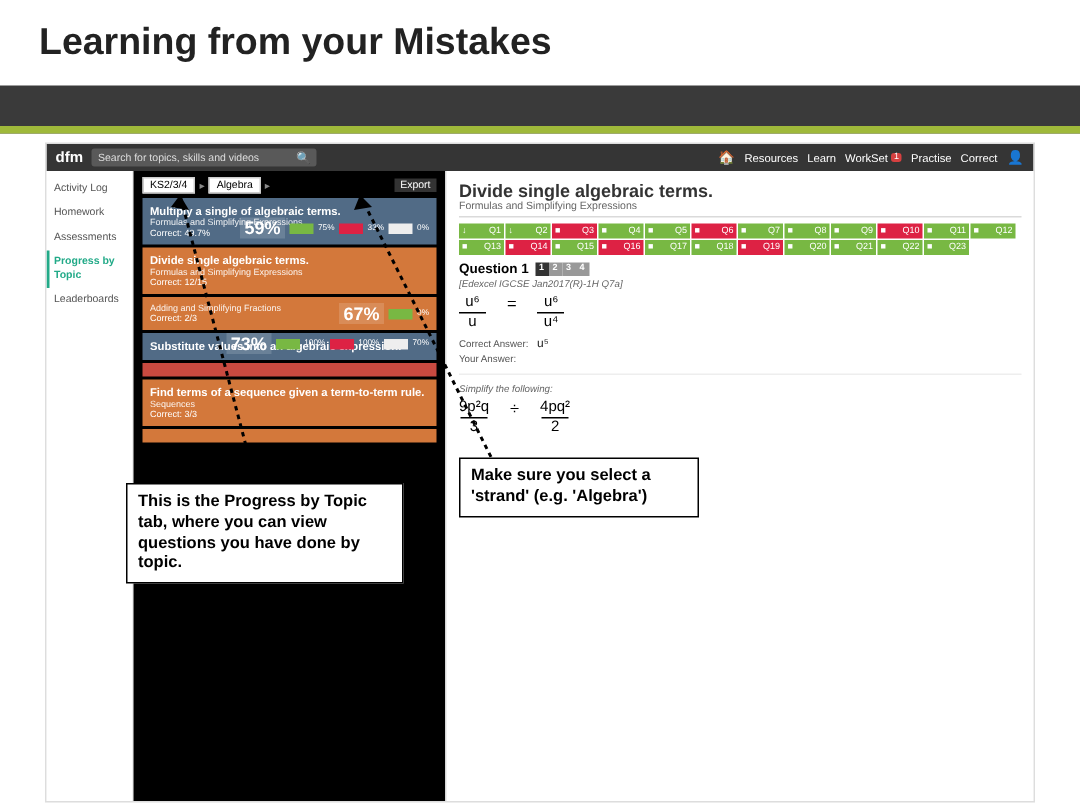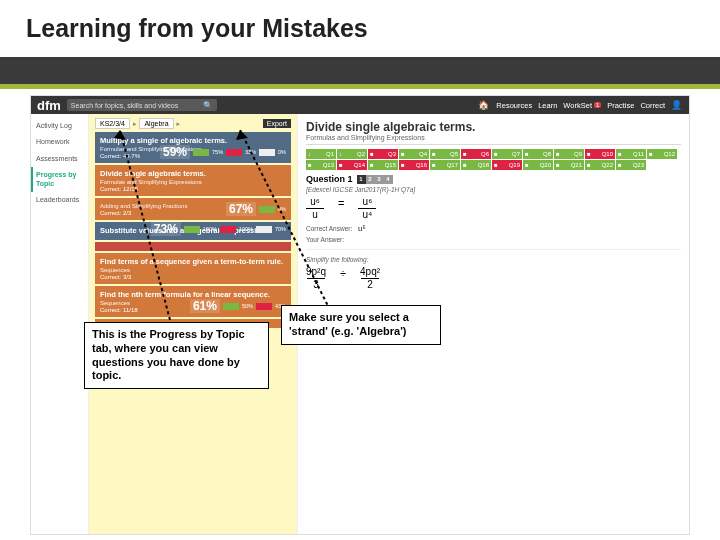--- a/index.html
+++ b/index.html
@@ -5,34 +5,34 @@
   * { box-sizing: border-box; margin: 0; padding: 0; }
   body { width: 720px; height: 540px; font-family: Arial, sans-serif; background: #fff; overflow: hidden; position: relative; }
 
   .slide-title-area { padding: 14px 26px 6px; }
   .slide-title { font-size: 25px; font-weight: bold; color: #222; }
   .title-bar { height: 32px; background: #3a3a3a; border-bottom: 5px solid #9fb93a; margin-top: 8px; }
 
   .app { position: relative; border: 1px solid #ddd; margin: 6px 30px 0 30px; height: 440px; background: #f9f9f9; font-size: 8px; overflow: hidden; }
 
   .topbar { display: flex; align-items: center; background: #353535; color: #fff; height: 18px; padding: 0 6px; gap: 6px; }
-  .logo { font-weight: bold; font-size: 13px; }
+  .logo { font-weight: bold; font-size: 10px; }
   .search-box { display: flex; align-items: center; background: #595959; border-radius: 2px; height: 12px; width: 150px; padding: 0 4px; color: #ddd; font-size: 7px; }
   .search-icon { margin-left: auto; font-size: 8px; }
   .top-spacer { flex: 1; }
   .top-icon { width: 12px; font-size: 9px; text-align: center; }
   .top-link { font-size: 7.5px; display: flex; align-items: center; gap: 2px; }
   .badge { background: #d64040; color: #fff; border-radius: 2px; font-size: 6px; padding: 0 2px; }
 
   .main { display: flex; height: calc(100% - 18px); }
   .side-nav { width: 58px; background: #fff; border-right: 1px solid #eee; padding-top: 4px; }
   .side-item { font-size: 7px; color: #555; padding: 4px 5px; line-height: 1.2; }
   .side-item.active { color: #2a8; border-left: 2px solid #2a8; padding-left: 3px; font-weight: bold; }
 
-  .center { flex: 1; background: #fef9c3; padding: 4px 6px; max-width: 208px; }
+  .center { flex: 1; background: #000000; padding: 4px 6px; max-width: 208px; }
   .crumb-bar { display: flex; gap: 3px; margin-bottom: 3px; align-items: center; }
   .crumb { font-size: 7px; background: #fff; border: 1px solid #ccc; padding: 1px 4px; }
   .crumb-arrow { font-size: 7px; color: #888; }
   .export-btn { margin-left: auto; background: #333; color: #fff; font-size: 7px; padding: 1px 4px; }
 
   .topic-card { margin-bottom: 2px; padding: 4px 5px 4px 5px; color: #fff; position: relative; }
   .tc-blue { background: #516b86; }
   .tc-orange { background: #d3783b; }
   .tc-red { background: #c94a40; }
   .topic-title { font-size: 7.5px; font-weight: bold; }
@@ -63,21 +63,21 @@
   .frac .n, .frac .d { font-size: 10px; }
   .frac .bar { width: 18px; border-top: 1px solid #000; margin: 1px 0; }
   .eq { font-size: 11px; }
 
   .ans-row { font-size: 6.5px; color: #555; margin-top: 3px; }
   .ans-val { font-size: 8px; color: #222; display: inline-block; margin-left: 4px; }
   .hr { border: none; border-top: 1px solid #eee; margin: 6px 0; }
 
   .callout { position: absolute; background: #fff; border: 1px solid #000; font-size: 11px; padding: 5px 7px; line-height: 1.25; z-index: 20; }
   .callout-left { left: 84px; top: 322px; width: 185px; }
-  .callout-right { left: 281px; top: 305px; width: 160px; }
+  .callout-right { left: 306px; top: 305px; width: 160px; }
   .bold { font-weight: bold; }
 
   .arrow-svg { position: absolute; z-index: 15; pointer-events: none; }
 </style>
 </head>
 <body>
 
 <div class="slide-title-area">
   <div class="slide-title">Learning from your Mistakes</div>
 </div>
@@ -181,32 +181,20 @@
           <div class="topic-card tc-orange">
             <div class="topic-title">Find terms of a sequence given a term-to-term rule.</div>
     <div class="topic-sub">Sequences</div>
     <div class="topic-cor">Correct: 3/3</div>
     <div class="topic-bars">
       
       
       </div>
           </div>
           <div class="topic-card tc-orange">
-            <div class="topic-title">Find the nth term formula for a linear sequence.</div>
-    <div class="topic-sub">Sequences</div>
-    <div class="topic-cor">Correct: 11/18</div>
-    <div class="topic-bars">
-              <span class="pct-big">61%</span>
-      <span class="seg g"></span>
-              <span class="tiny">50%</span>
-      <span class="seg r"></span>
-              <span class="tiny">43%</span>
-      </div>
-          </div>
-          <div class="topic-card tc-orange">
             <div class="topic-title"></div>
     <div class="topic-sub"></div>
     <div class="topic-cor"></div>
     <div class="topic-bars">
       
       
       </div>
           </div>
         </div>
     </div>

